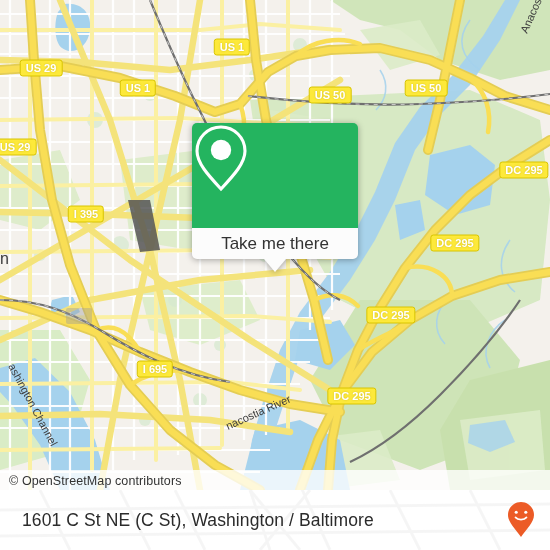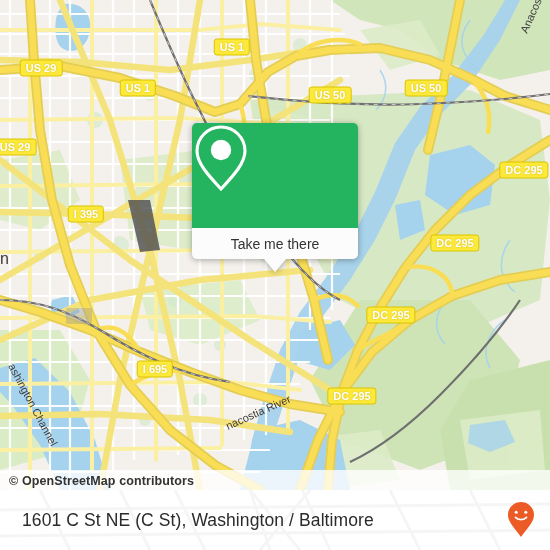--- a/index.html
+++ b/index.html
@@ -13,39 +13,39 @@
   
   #map{position:absolute;left:0;top:0;width:550px;height:490px;overflow:hidden;background:#f2efe9;}
   #map svg{position:absolute;left:0;top:0;}
 
   
   #attrib{
     position:absolute;left:0;top:470px;width:550px;height:21px;
     background:rgba(255,255,255,0.78);
     display:flex;align-items:center;
     box-sizing:border-box;padding-left:9px;
-    font-size:12.5px;color:#333;letter-spacing:.1px;font-weight:bold;
+    font-size:12.5px;color:#333;letter-spacing:.1px;
   }
 
   
   #card{
     position:absolute;left:192px;top:123px;width:166px;
     border-radius:5px;overflow:visible;
     filter:drop-shadow(0 1px 3px rgba(0,0,0,.33));
   }
   #card-green{
     height:105px;background:#24b45f;
     border-radius:5px 5px 0 0;
     display:flex;align-items:center;justify-content:center;
   }
   #card-white{
     height:31px;background:#fcfcfc;
     border-radius:0 0 5px 5px;
     display:flex;align-items:center;justify-content:center;
-    font-size:14px;color:#333;
+    font-size:17px;color:#333;
   }
   #card-tail{
     position:absolute;left:50%;top:136px;margin-left:-11px;
     width:0;height:0;
     border-left:11px solid transparent;
     border-right:11px solid transparent;
     border-top:13px solid #fcfcfc;
   }
 
   

